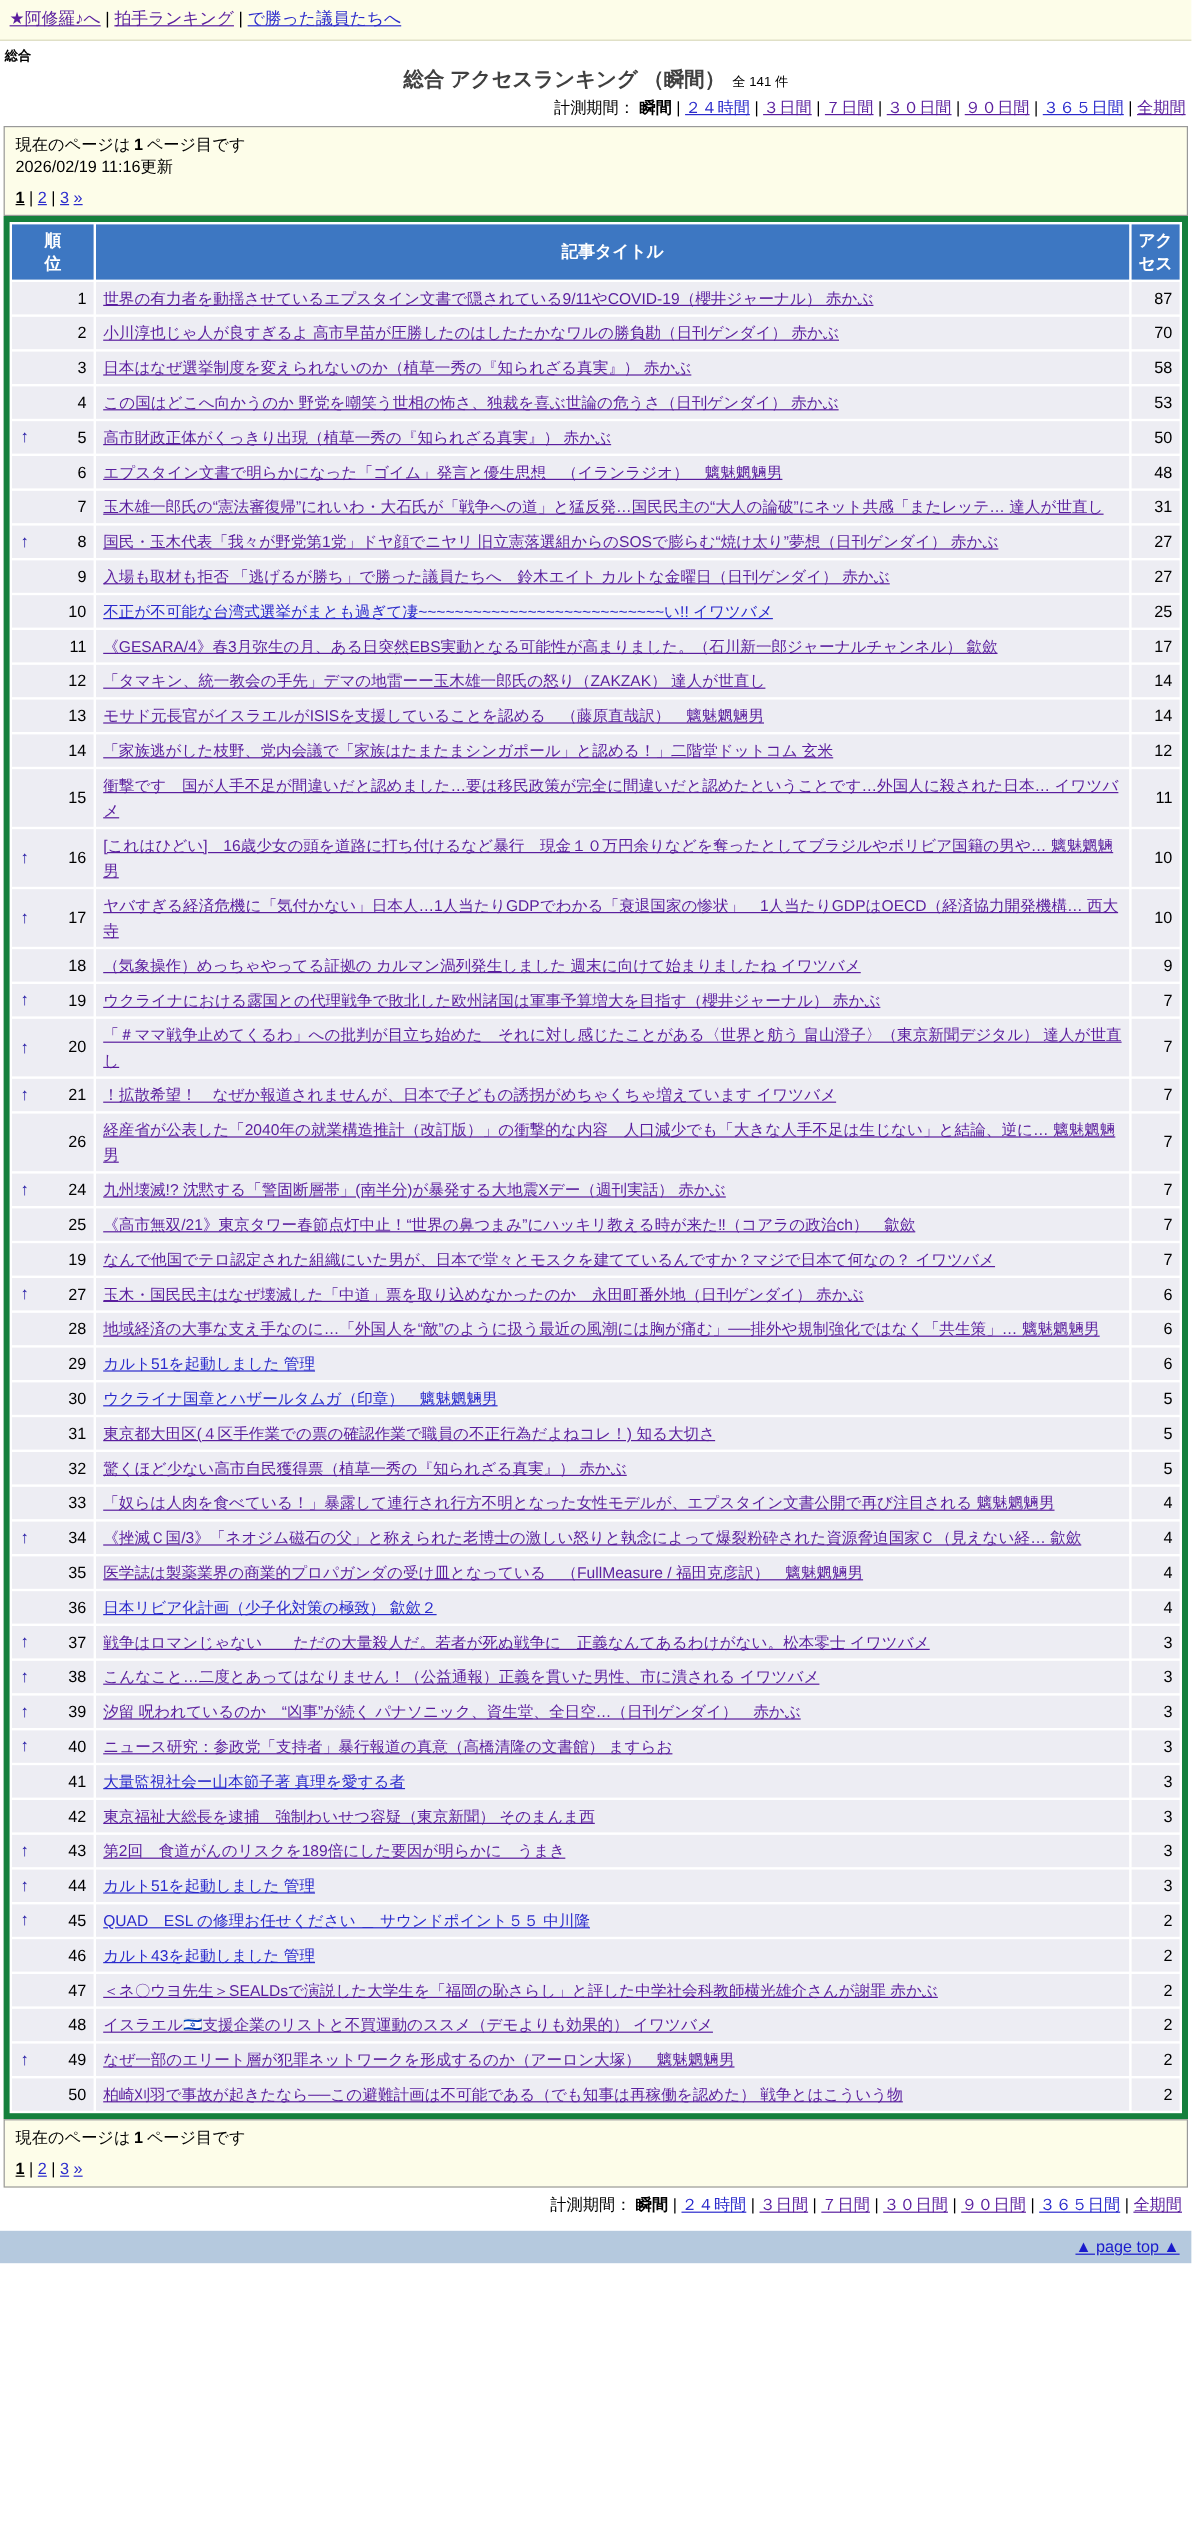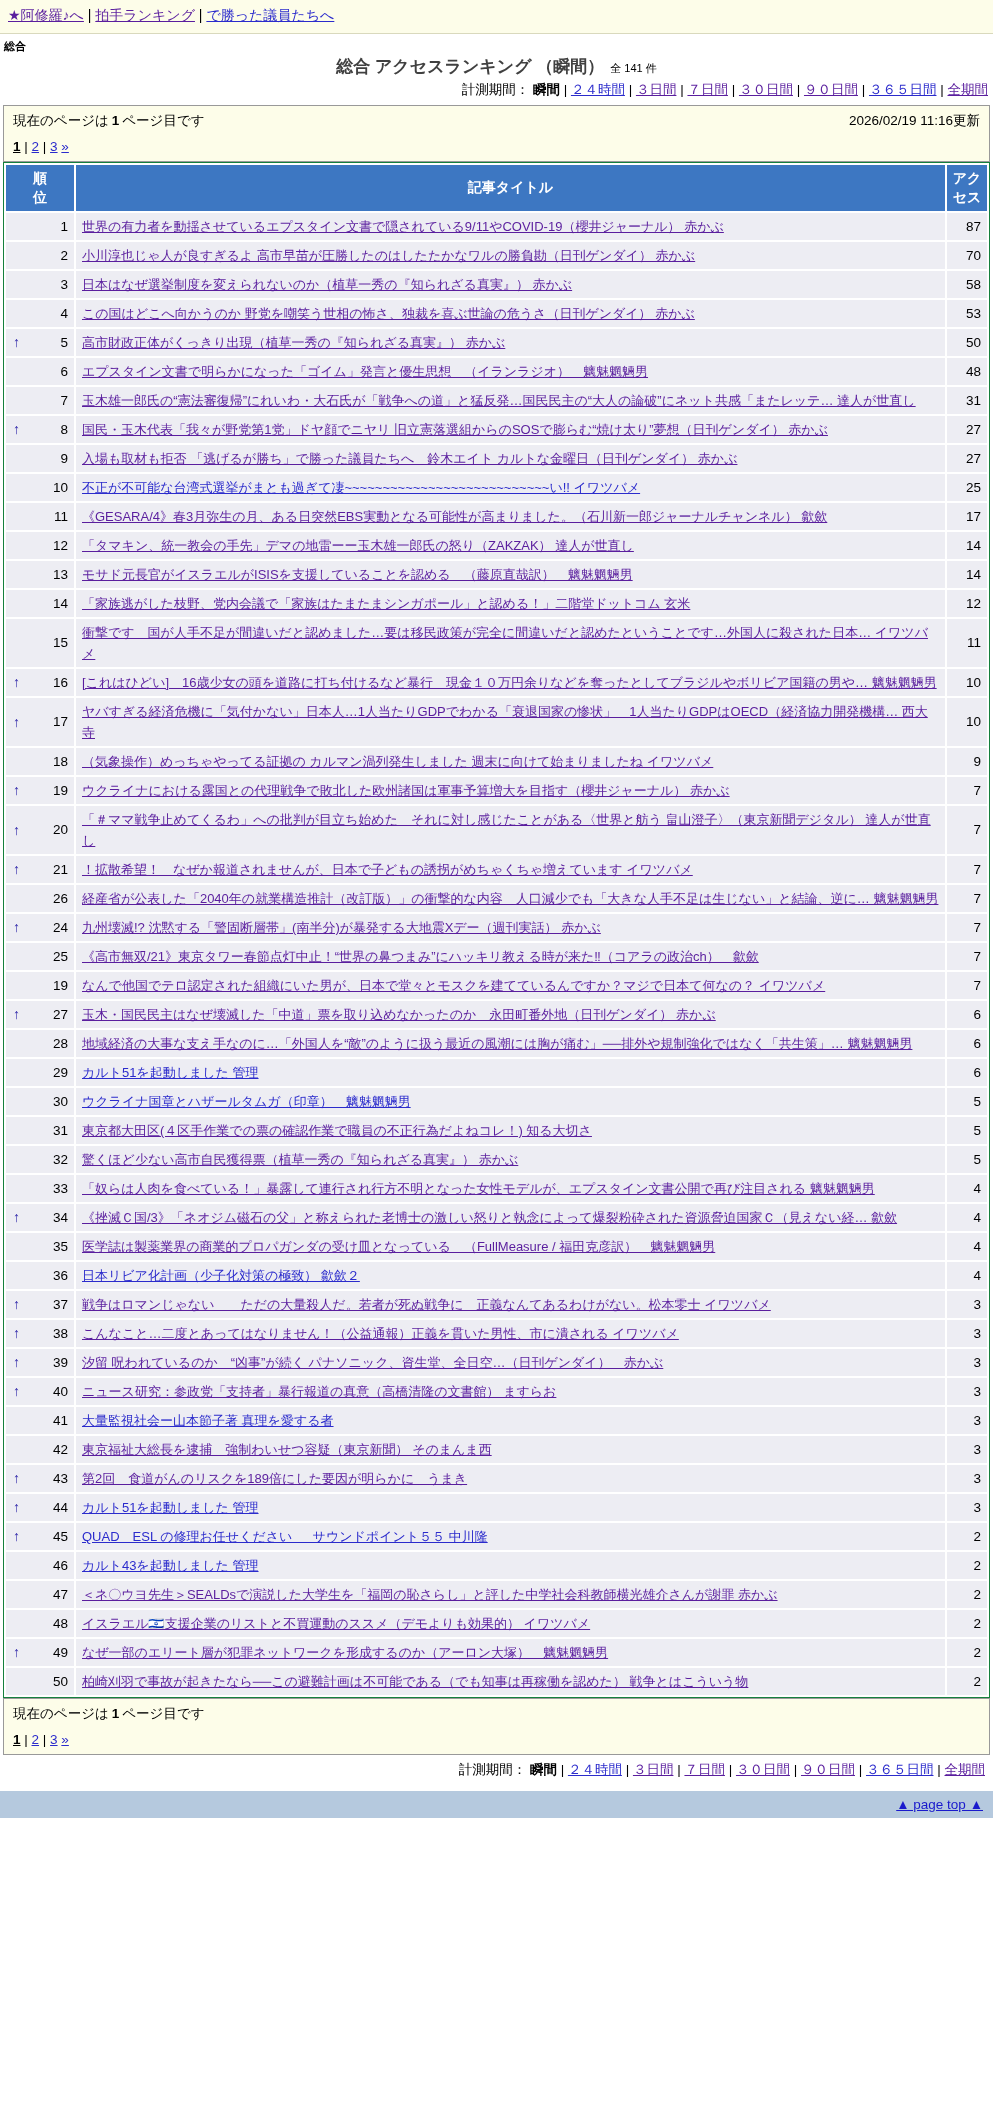--- a/index.html
+++ b/index.html
@@ -30,30 +30,30 @@
   .period-line b{color:#000;}
 
   .content{margin:0 3px;}
 
   .infobox{
     background:#FDFDE9;
     border:1px solid #999;
     padding:6px 9px 7px;
     font-size:13.5px;
   }
-  .infobox .row1{display:flex;justify-content:space-between;align-items:baseline;}
+  .infobox .row1{display:flex;justify-content:space-between;align-items:baseline;flex-direction:column;}
   .pagination{margin-top:9px;}
   .pagination b.pgcur{text-decoration:underline;}
   .pager-current b{margin:0 3px;}
 
   table.rank{
     border-collapse:separate;
     border-spacing:2px;
     background:#fff;
-    border:1px solid #15803d;
+    border:5px solid #15803d;
     width:100%;
     table-layout:fixed;
     margin-top:0;
   }
   table.rank th{
     background:#3D77C2;color:#fff;font-weight:bold;
     padding:4px 2px;font-size:14px;vertical-align:middle;
   }
   th.rank-h{width:64px;}
   th.access-h{width:36px;}

